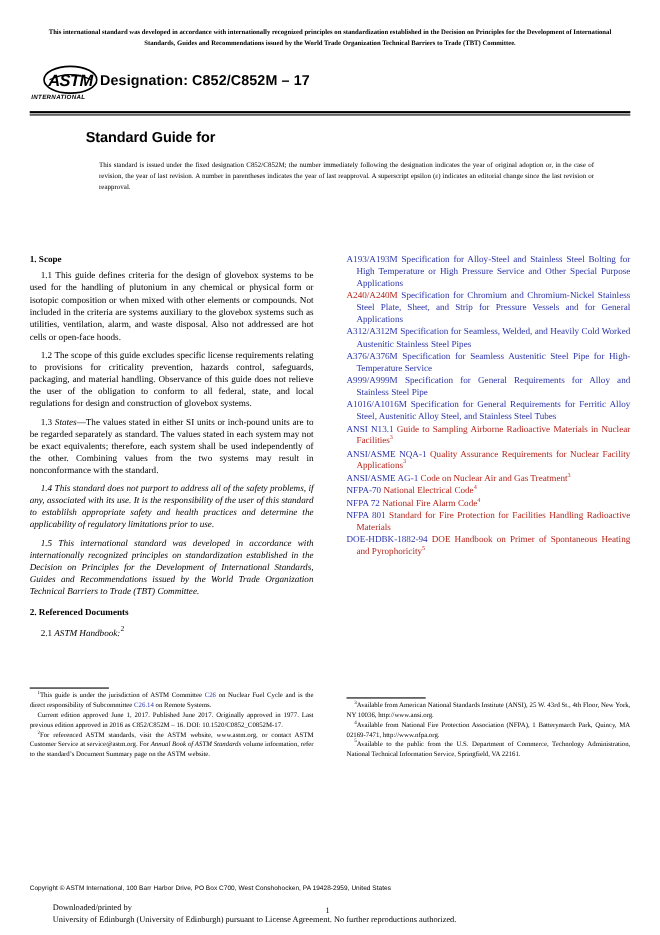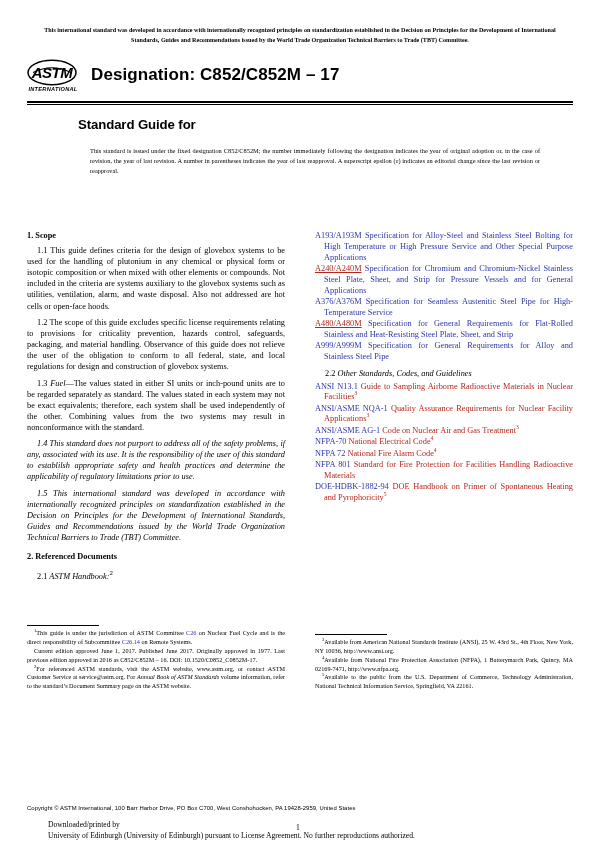--- a/index.html
+++ b/index.html
@@ -42,35 +42,36 @@
   .astm-logo {
     width: 56px;
     flex: 0 0 56px;
     position: relative;
     margin-top: 1px;
   }
   .astm-mark {
     width: 50px;
     height: 27px;
     position: relative;
+    margin-left: 12px;
   }
   .astm-mark svg { display: block; }
   .astm-intl {
     margin-top: 0px;
     font-size: 5.6px;
     font-weight: bold;
     font-style: italic;
     letter-spacing: 0.3px;
     font-family: "Liberation Sans", sans-serif;
     text-align: center;
     width: 52px;
   }
   .desig-text {
     font-family: "Liberation Sans", sans-serif;
-    font-size: 17px;
+    font-size: 13px;
     font-weight: bold;
     margin-left: 8px;
     margin-top: 7px;
     letter-spacing: 0.1px;
   }
 
   
   .rule-thick {
     border: 0;
     border-top: 2.1px solid #000;
@@ -147,21 +148,21 @@
     line-height: 1.3;
   }
   ul.reflist li {
     text-align: justify;
     padding-left: 9px;
     text-indent: -9px;
     margin-bottom: 0.6px;
     color: #2e36a8;
   }
   ul.reflist li .desig { color: #2e36a8; margin-top: 25px; }
-  ul.reflist li.red .desig { color: #b5261c; text-decoration: underline; }
+  ul.reflist li.red .desig { color: #b5261c; }
   ul.reflist li.redall { color: #b5261c; }
   ul.reflist li sup { font-size: 5.6px; vertical-align: super; line-height: 0; }
 
   .subsec {
     font-size: 8.3px;
     font-style: italic;
     margin: 6.5px 0 1.5px 0;
     text-indent: 10px;
     color: #000;
     line-height: 1.3;
@@ -253,21 +254,21 @@
 
     <div class="col">
       <div class="col-left-inner">
         <h2 class="sec">1. Scope</h2>
 
         <p class="body">1.1 This guide defines criteria for the design of glovebox systems to be used for the handling of plutonium in any chemical or physical form or isotopic composition or when mixed with other elements or compounds. Not included in the criteria are systems auxiliary to the glovebox systems such as utilities, ventilation, alarm, and waste disposal. Also not addressed are hot cells or open-face hoods.</p>
         <p class="body">1.2 The scope of this guide excludes specific license requirements relating to provisions for criticality prevention, hazards control, safeguards, packaging, and material handling. Observance of this guide does not relieve the user of the obligation to conform to all federal, state, and local regulations for design and construction of glovebox systems.</p>
 
         <p class="body">
           <span>1.3</span>
-          <span class="it">Fuel</span><span>—The values stated in either SI units or inch-pound units are to be regarded separately as standard. The values stated in each system may not be exact equivalents; therefore, each system shall be used independently of the other. Combining values from the two systems may result in nonconformance with the standard.</span>
+          <span class="it">States</span><span>—The values stated in either SI units or inch-pound units are to be regarded separately as standard. The values stated in each system may not be exact equivalents; therefore, each system shall be used independently of the other. Combining values from the two systems may result in nonconformance with the standard.</span>
         </p>
 
         <p class="body ital">1.4 This standard does not purport to address all of the safety problems, if any, associated with its use. It is the responsibility of the user of this standard to establilsh appropriate safety and health practices and determine the applicability of regulatory limitations prior to use.</p>
         <p class="body ital">1.5 This international standard was developed in accordance with internationally recognized principles on standardization established in the Decision on Principles for the Development of International Standards, Guides and Recommendations issued by the World Trade Organization Technical Barriers to Trade (TBT) Committee.</p>
 
         <h2 class="sec spaced">2. Referenced Documents</h2>
 
         <div class="subsec">
           <span class="num">2.1</span>
           <span>ASTM Handbook:</span><sup style="font-style:normal">2</sup>
@@ -282,29 +283,26 @@
           </div>
         </div>
       </div>
     </div>
 
     <div class="col">
       <div class="col-right-inner">
         <ul class="reflist" id="astm-list">
             <li><span class="desig">A193/A193M</span><span> Specification for Alloy-Steel and Stainless Steel Bolting for High Temperature or High Pressure Service and Other Special Purpose Applications</span></li>
             <li class="red"><span class="desig">A240/A240M</span><span> Specification for Chromium and Chromium-Nickel Stainless Steel Plate, Sheet, and Strip for Pressure Vessels and for General Applications</span></li>
+            <li><span class="desig">A312/A312M</span><span> Specification for Seamless, Welded, and Heavily Cold Worked Austenitic Stainless Steel Pipes</span></li>
             <li><span class="desig">A376/A376M</span><span> Specification for Seamless Austenitic Steel Pipe for High-Temperature Service</span></li>
-            <li class="red"><span class="desig">A480/A480M</span><span> Specification for General Requirements for Flat-Rolled Stainless and Heat-Resisting Steel Plate, Sheet, and Strip</span></li>
             <li><span class="desig">A999/A999M</span><span> Specification for General Requirements for Alloy and Stainless Steel Pipe</span></li>
+            <li><span class="desig">A1016/A1016M</span><span> Specification for General Requirements for Ferritic Alloy Steel, Austenitic Alloy Steel, and Stainless Steel Tubes</span></li>
           </ul>
 
-        <div class="subsec">
-          <span class="num">2.2</span>
-          <span>Other Standards, Codes, and Guidelines</span>
-        </div>
 
         <ul class="reflist" id="other-list">
             <li class="redall"><span class="desig">ANSI N13.1</span><span> Guide to Sampling Airborne Radioactive Materials in Nuclear Facilities</span><sup>3</sup></li>
             <li class="redall"><span class="desig">ANSI/ASME NQA-1</span><span> Quality Assurance Requirements for Nuclear Facility Applications</span><sup>3</sup></li>
             <li class="redall"><span class="desig">ANSI/ASME AG-1</span><span> Code on Nuclear Air and Gas Treatment</span><sup>3</sup></li>
             <li class="redall"><span class="desig">NFPA-70</span><span> National Electrical Code</span><sup>4</sup></li>
             <li class="redall"><span class="desig">NFPA 72</span><span> National Fire Alarm Code</span><sup>4</sup></li>
             <li class="redall"><span class="desig">NFPA 801</span><span> Standard for Fire Protection for Facilities Handling Radioactive Materials</span></li>
             <li class="redall"><span class="desig">DOE-HDBK-1882-94</span><span> DOE Handbook on Primer of Spontaneous Heating and Pyrophoricity</span><sup>5</sup></li>
           </ul>

